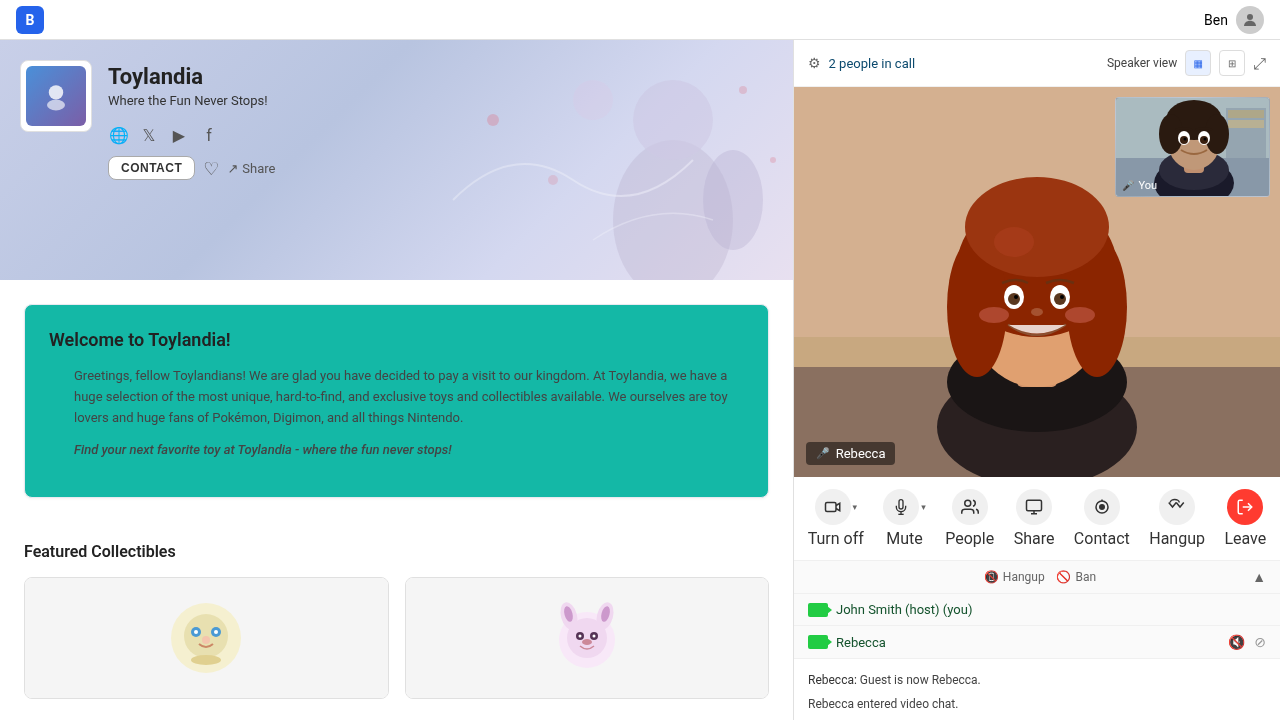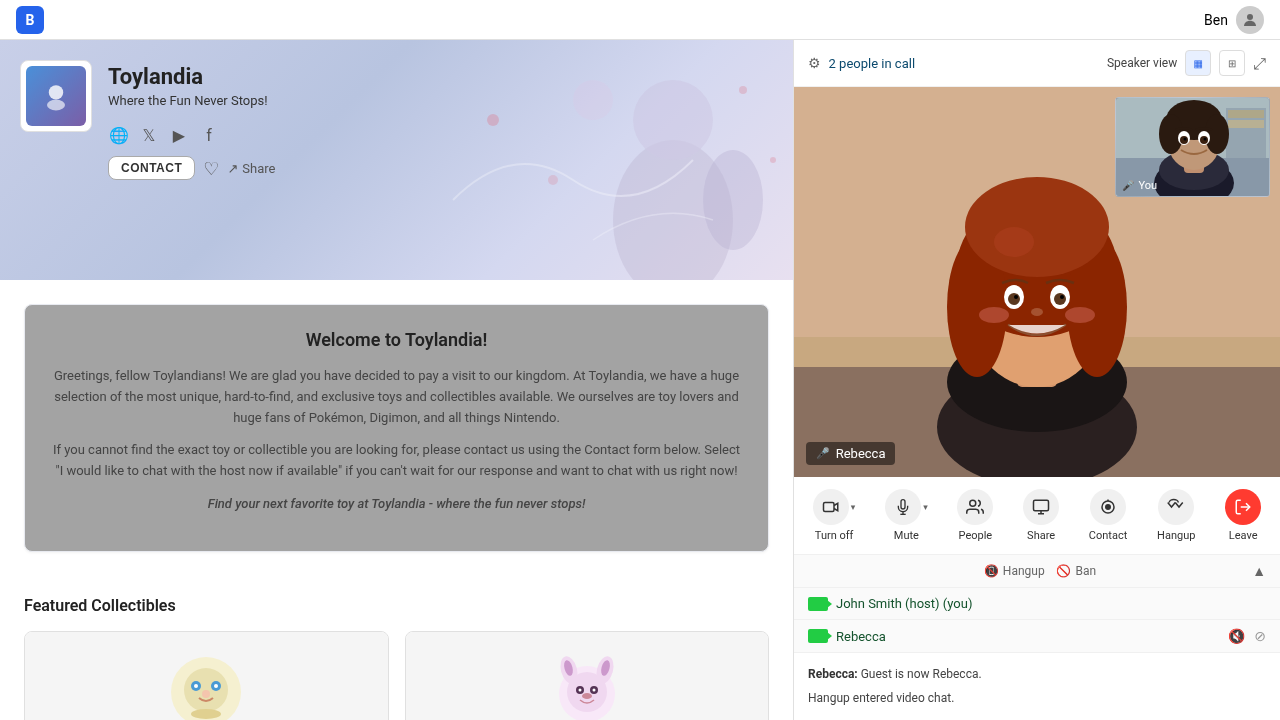--- a/index.html
+++ b/index.html
@@ -98,30 +98,29 @@
       width: 400px;
       height: 240px;
       opacity: 0.6;
     }
 
     
     .content-section {
       padding: 24px;
     }
     .welcome-card {
-      background: #a3a3a3;
+      background: #14b8a6;
       border: 1px solid #e8eaf0;
       border-radius: 8px;
       padding: 24px;
       margin-bottom: 20px;
       box-shadow: 0 1px 3px rgba(0,0,0,0.05);
-      text-align: center;
     }
     .welcome-title { font-size: 18px; font-weight: 600; color: #222; margin-bottom: 16px; }
-    .welcome-text { font-size: 13px; color: #444; line-height: 1.6; margin-bottom: 12px; }
+    .welcome-text { font-size: 13px; color: #444; line-height: 1.6; margin-bottom: 12px; margin-left: 25px; }
     .welcome-text.italic { font-style: italic; font-weight: 500; }
 
     
     .featured-section { padding: 0 24px 24px; }
     .featured-title { font-size: 16px; font-weight: 600; color: #222; margin-bottom: 16px; }
     .featured-grid { display: grid; grid-template-columns: 1fr 1fr; gap: 16px; }
     .featured-item {
       border: 1px solid #e0e0e0;
       border-radius: 8px;
       overflow: hidden;
@@ -244,21 +243,21 @@
       padding: 4px 8px;
       border-radius: 6px;
       min-width: 50px;
     }
     .ctrl-icon {
       width: 36px; height: 36px;
       display: flex; align-items: center; justify-content: center;
       border-radius: 50%;
       font-size: 16px;
     }
-    .ctrl-label { font-size: 11px; color: #333; }
+    .ctrl-label { font-size: 16px; color: #333; }
     .ctrl-btn.leave .ctrl-icon { background: #ff3b30; color: white; }
     .ctrl-btn .ctrl-icon { background: #f0f0f0; color: #333; }
     .chevron-small { font-size: 9px; color: #666; margin-left: 2px; }
 
     
     .participants-panel {
       border-bottom: 1px solid #f0f0f0;
       background: #fafafa;
     }
     .participants-header {
@@ -287,21 +286,21 @@
     .p-ctrl { color: #999; font-size: 14px; cursor: pointer; }
 
     
     .chat-panel {
       flex: 1;
       padding: 12px 14px;
       overflow-y: auto;
       background: white;
     }
     .chat-message { font-size: 12px; color: #444; line-height: 1.5; margin-bottom: 6px; }
-    .chat-sender { font-weight: 700; color: #333; text-align: center; }
+    .chat-sender { font-weight: 400; color: #333; text-align: center; }
   </style>
 </head>
 <body>
 
 <div id="topbar">
   <div class="logo-area">
     <div class="logo-icon">
       <span>B</span>
     </div>
   </div>
@@ -364,21 +363,20 @@
 
         <path d="M 60 160 Q 120 100 180 140 Q 240 180 300 120" stroke="rgba(255,255,255,0.5)" stroke-width="2" fill="none"></path>
         <path d="M 200 200 Q 260 160 320 180" stroke="rgba(255,255,255,0.4)" stroke-width="1.5" fill="none"></path>
       </svg>
     </div>
 
     <div class="content-section">
       <div class="welcome-card">
         <div class="welcome-title">Welcome to Toylandia!</div>
         <p class="welcome-text">Greetings, fellow Toylandians! We are glad you have decided to pay a visit to our kingdom. At Toylandia, we have a huge selection of the most unique, hard-to-find, and exclusive toys and collectibles available. We ourselves are toy lovers and huge fans of Pokémon, Digimon, and all things Nintendo.</p>
-        <p class="welcome-text">If you cannot find the exact toy or collectible you are looking for, please contact us using the Contact form below. Select "I would like to chat with the host now if available" if you can't wait for our response and want to chat with us right now!</p>
         <p class="welcome-text italic">Find your next favorite toy at Toylandia - where the fun never stops!</p>
       </div>
     </div>
 
     <div class="featured-section">
       <div class="featured-title">Featured Collectibles</div>
       <div class="featured-grid">
         <div class="featured-item">
           <div class="featured-item-img">
             <svg viewBox="0 0 80 80" width="80" height="80">
@@ -646,18 +644,18 @@
           <span class="p-ctrl">⊘</span>
         </div>
       </div>
     </div>
 
     <div class="chat-panel">
       <div class="chat-message">
         <span class="chat-sender">Rebecca: </span><span>Guest is now Rebecca.</span>
       </div>
       <div class="chat-message">
-        <span>Hangup entered video chat.</span>
+        <span>Rebecca entered video chat.</span>
       </div>
     </div>
 
   </div>
 </div>
 
 </body></html>

